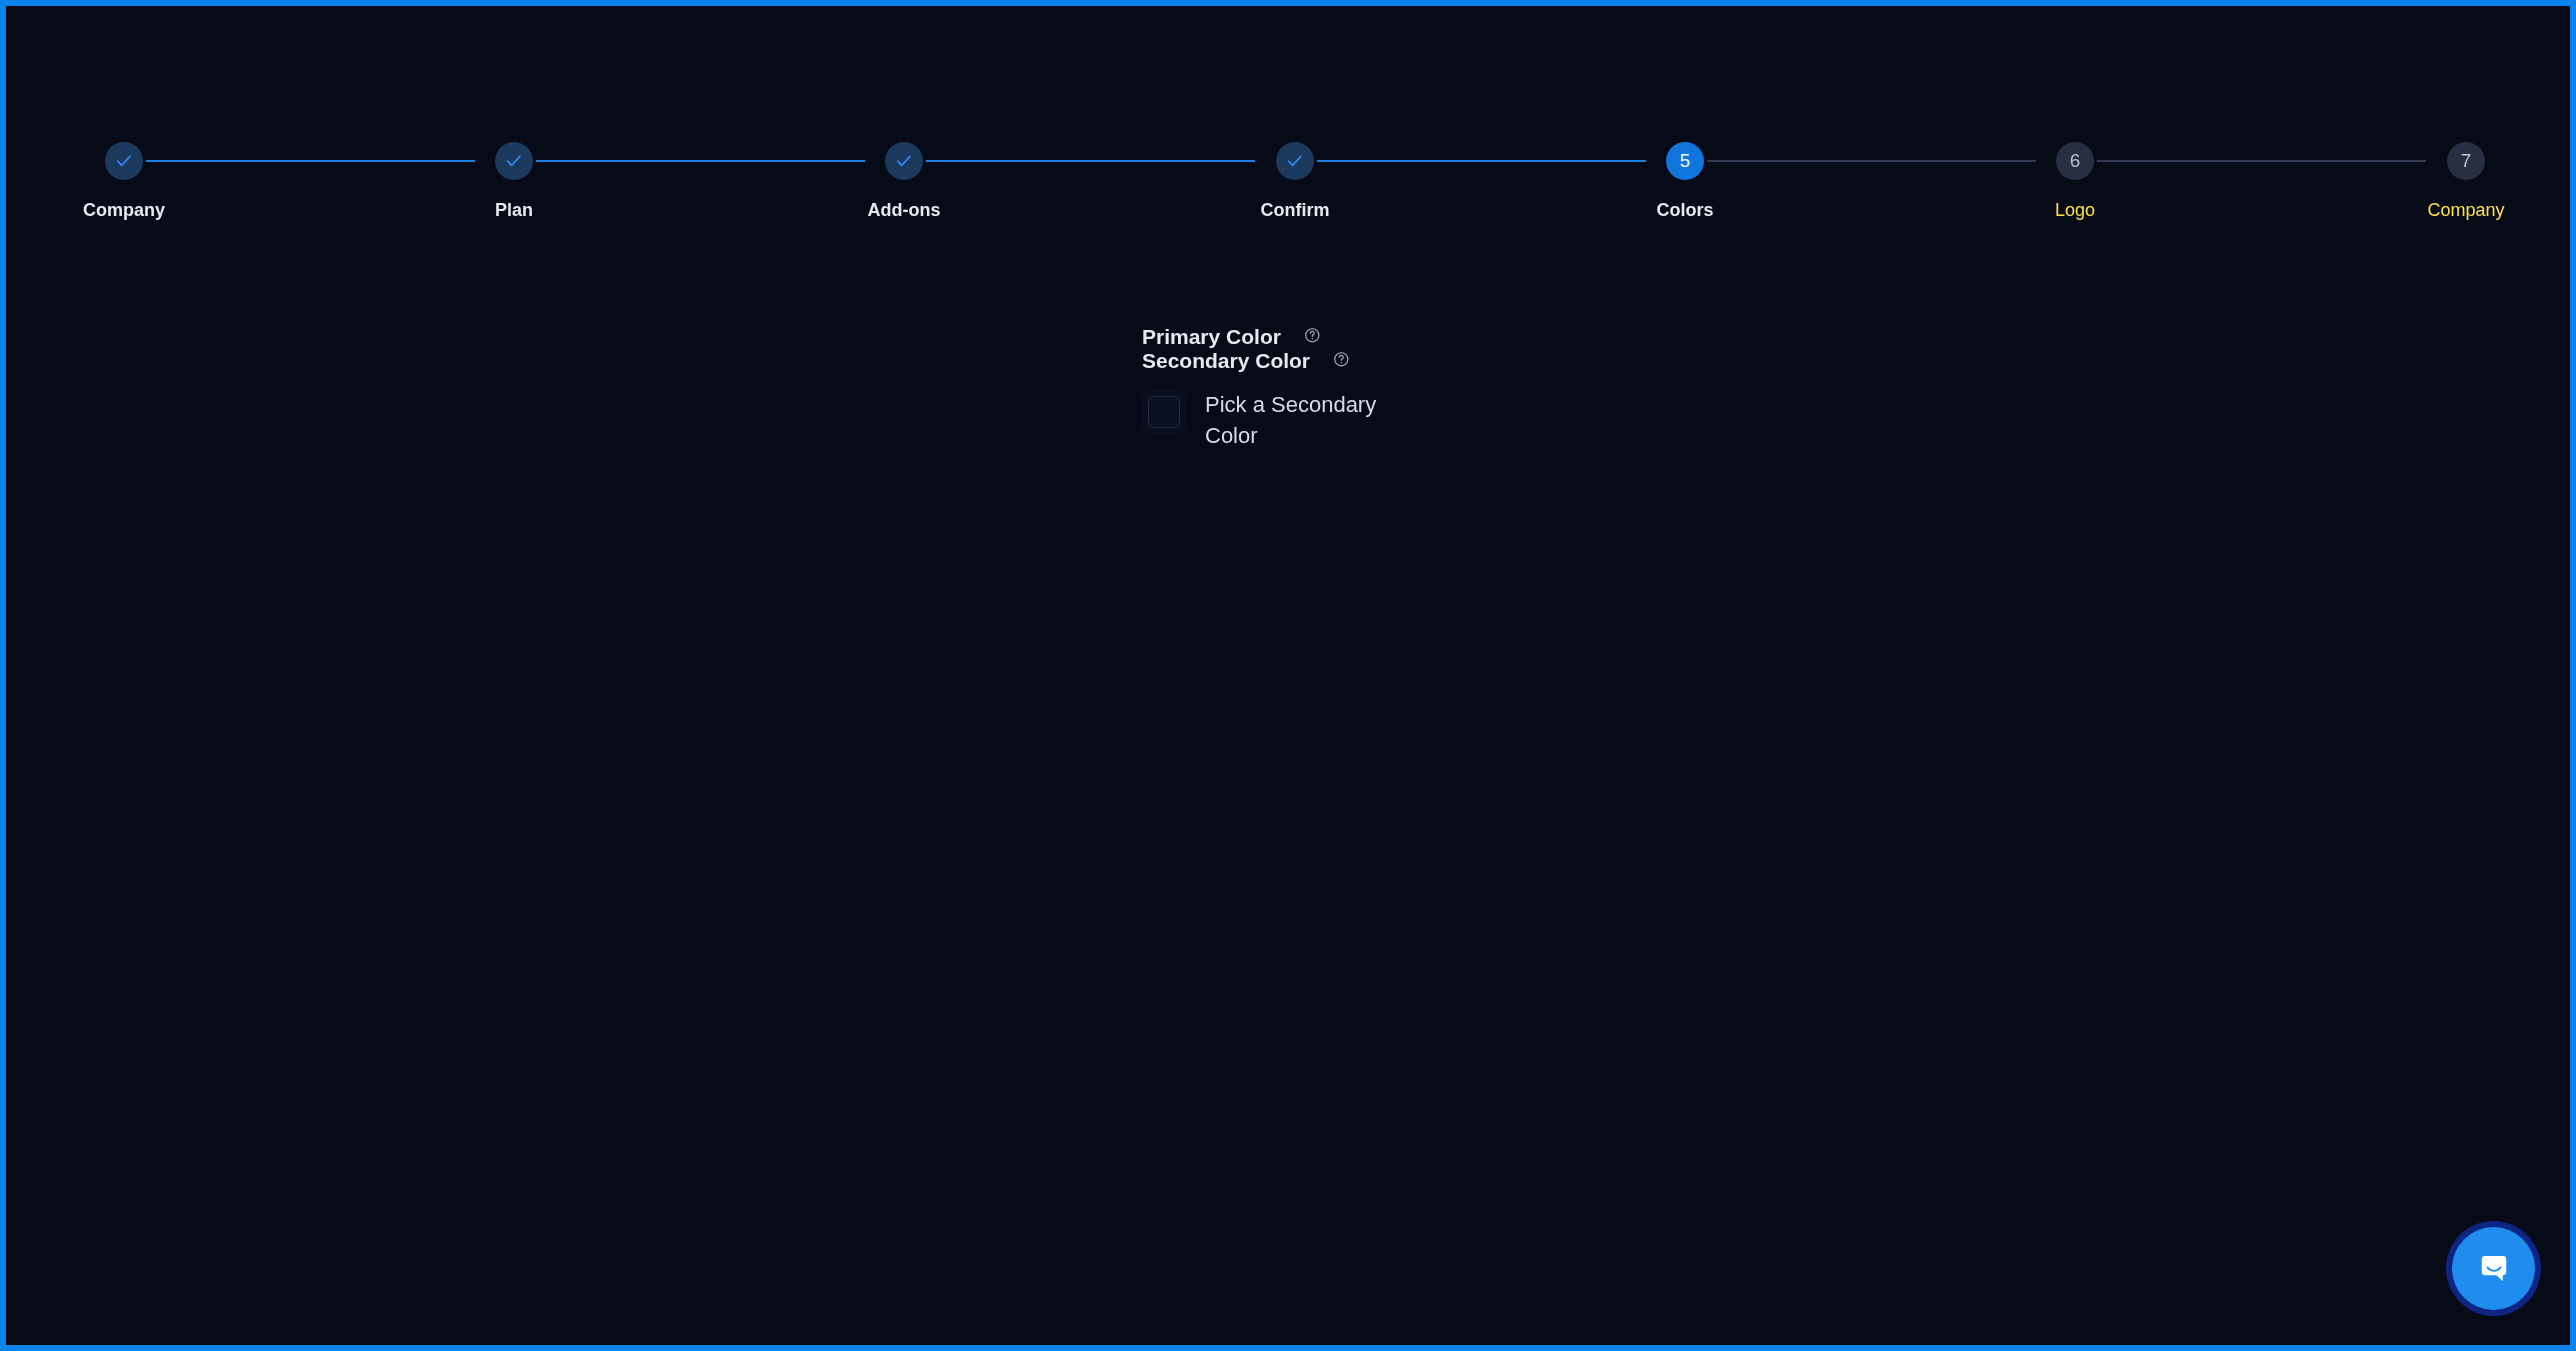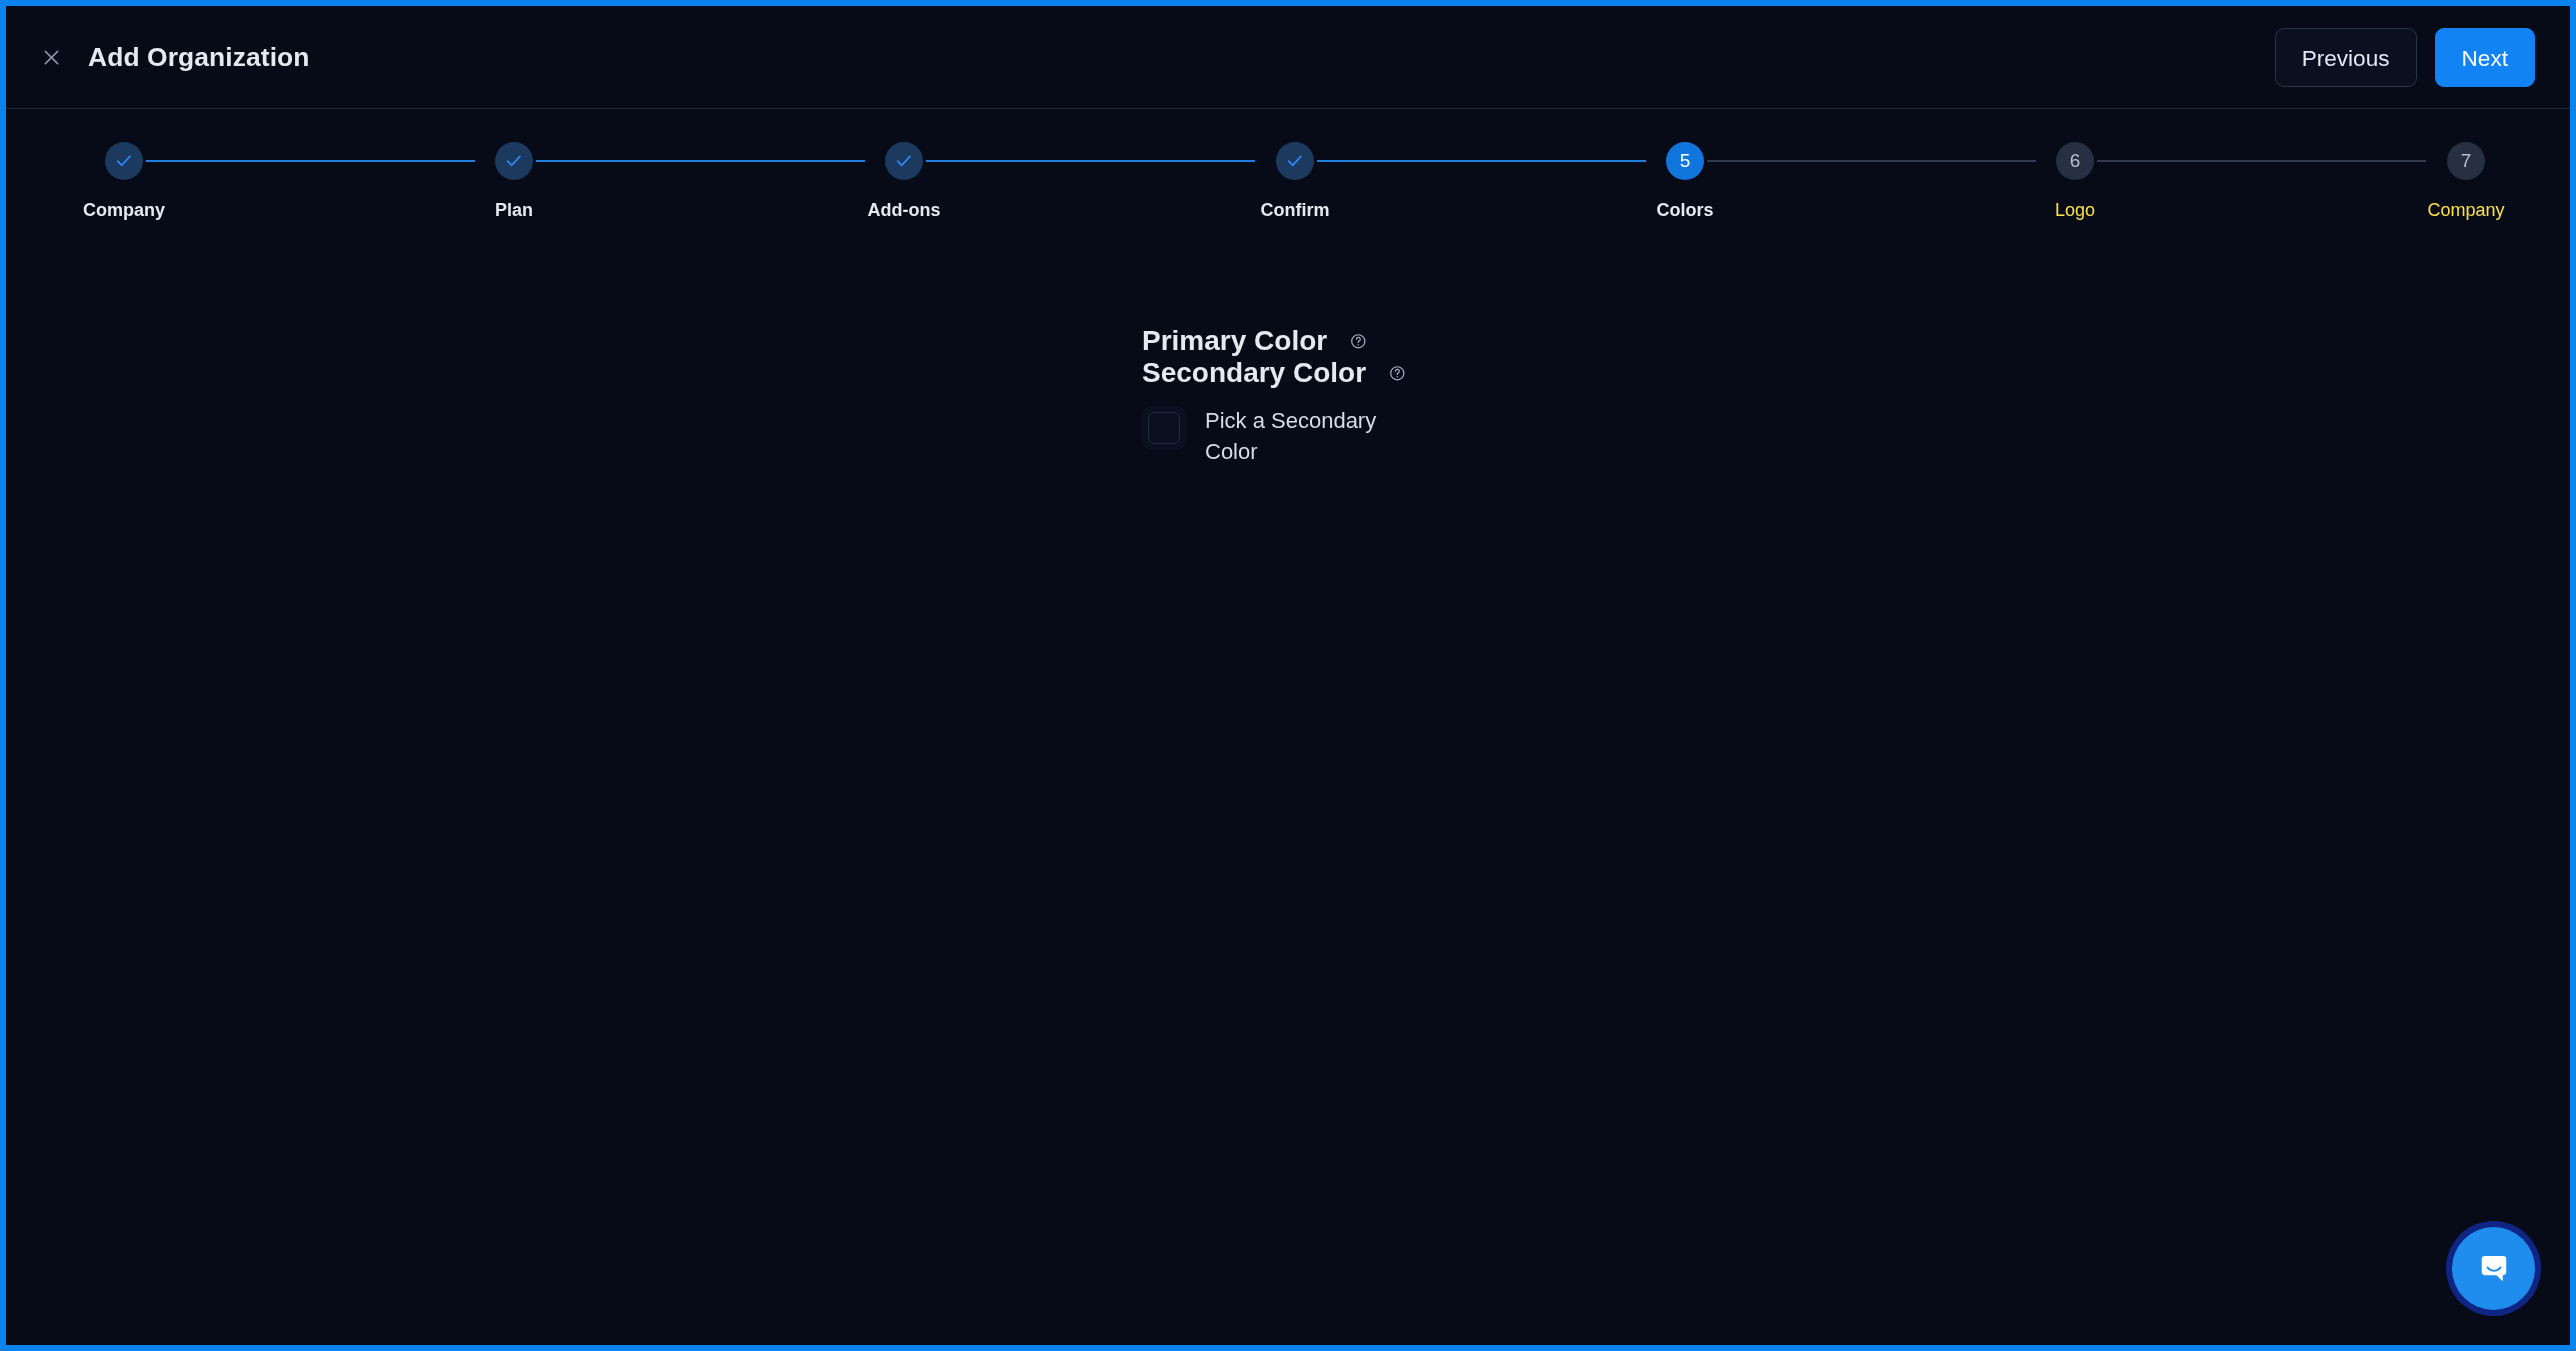--- a/index.html
+++ b/index.html
@@ -138,21 +138,21 @@
   #color-form {
     position:absolute;
     left:1136px;
     top:61px;
     width:574px;
   }
   .field-label {
     display:flex;
     align-items:flex-end;
     gap:23px;
-    font-size:28px;
+    font-size:21px;
     font-weight:700;
     color:#e6e9f2;
     white-space:nowrap;
   }
   .help-icon { display:block; flex:0 0 auto; }
 
   .picker-row {
     display:flex;
     align-items:flex-start;
     margin-top:17.4px;
@@ -199,36 +199,20 @@
     justify-content:center;
     cursor:pointer;
   }
   #intercom-launcher svg { display:block; }
 </style>
 </head>
 <body>
 
 <div id="page" style="border-color: rgb(10, 132, 236);">
 
-  <div id="header">
-
-    <div id="close-icon">
-      <svg width="21" height="21" viewBox="0 0 24 24" fill="none" stroke="#8b93a6" stroke-width="1.9" stroke-linecap="round">
-        <line x1="5" y1="5" x2="19" y2="19"></line>
-        <line x1="19" y1="5" x2="5" y2="19"></line>
-      </svg>
-    </div>
-
-    <div id="page-title">Add Organization</div>
-
-    <div id="header-actions">
-      <div class="hbtn" id="previous-button">Previous</div>
-      <div class="hbtn" id="next-button">Next</div>
-    </div>
-  </div>
 
   <div id="stepper">
 
     <div class="connector on" style="left: 140px; width: 329px; background: rgb(31, 127, 224);"></div>
     <div class="connector on" style="left: 530px; width: 329px; background: rgb(31, 127, 224);"></div>
     <div class="connector on" style="left: 920px; width: 329px; background: rgb(31, 127, 224);"></div>
     <div class="connector on" style="left: 1311px; width: 329px; background: rgb(31, 127, 224);"></div>
     <div class="connector off" style="left: 1701px; width: 329px; background: rgb(48, 58, 80);"></div>
     <div class="connector off" style="left: 2091px; width: 329px; background: rgb(48, 58, 80);"></div>
 

